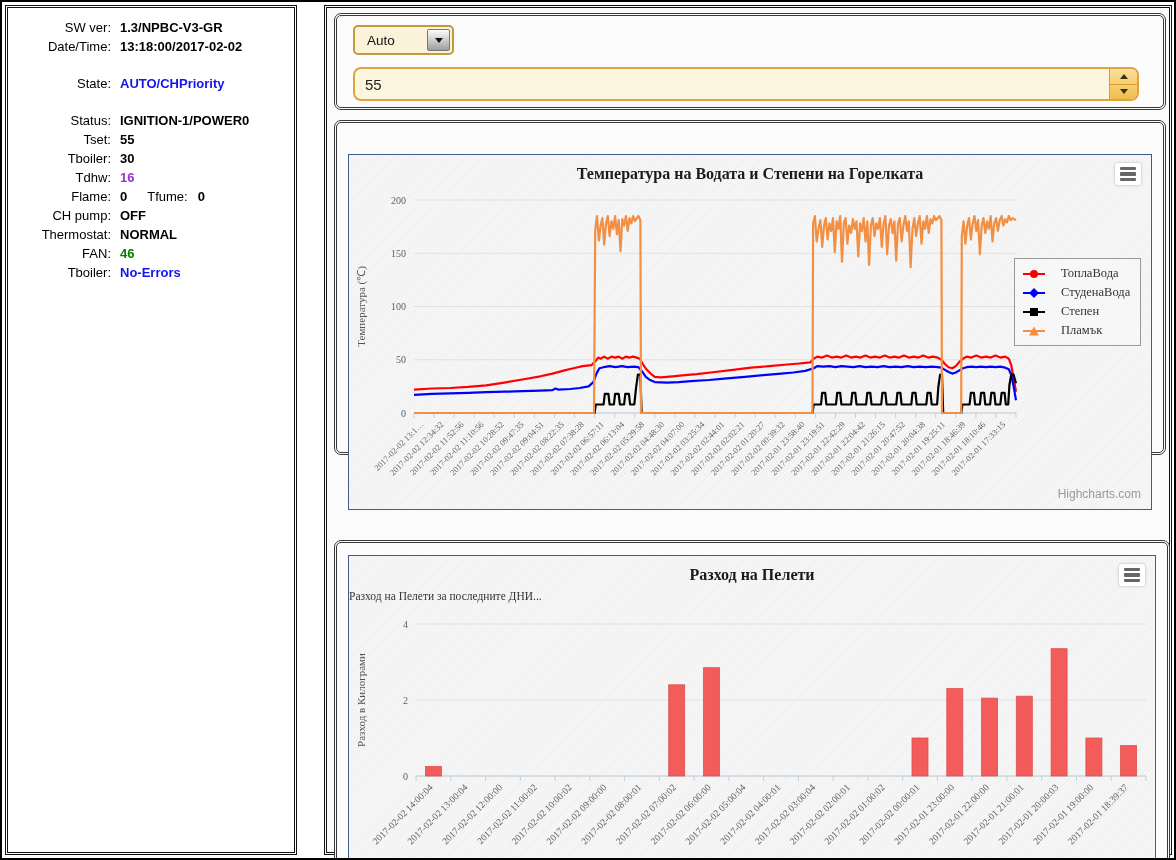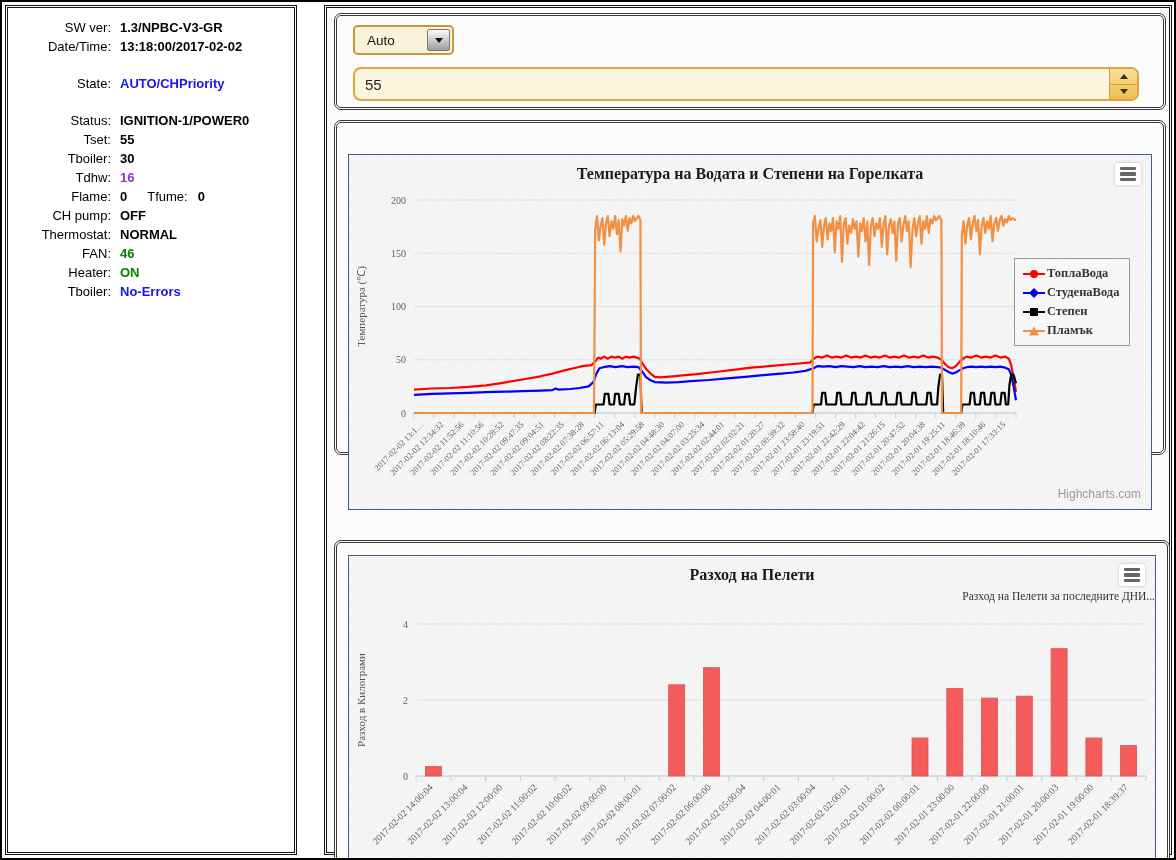--- a/index.html
+++ b/index.html
@@ -43,29 +43,29 @@
   .spin-sep{height:1px;background:#D9A031;}
 
   
   .hc{position:relative;border:1px solid #3E5C8E;box-sizing:border-box;overflow:hidden;
       background-color:#F6F6F6;
       background-image:repeating-linear-gradient(135deg,rgba(0,0,0,0.025) 0px,rgba(0,0,0,0.025) 1px,transparent 1px,transparent 3px);}
   #chart1-hc{margin:31px 11px 0 11px;height:356px;}
   #chart2-hc{margin:12px 11px 0 11px;height:360px;}
   .hc-title{position:absolute;left:0;right:0;top:10px;text-align:center;font-family:"Liberation Serif",serif;
             font-weight:bold;font-size:16px;color:#1a1a1a;}
-  .hc-subtitle{position:absolute;left:0;right:0;top:34px;text-align:right;font-family:"Liberation Serif",serif;
+  .hc-subtitle{position:absolute;left:0;right:0;top:34px;text-align:left;font-family:"Liberation Serif",serif;
                font-size:11.5px;color:#333;}
   .hc-menu{position:absolute;right:10px;top:8px;width:26px;height:22px;background:#fff;border-radius:3px;
            box-shadow:0 0 3px rgba(0,0,0,0.25);display:flex;flex-direction:column;justify-content:center;gap:2px;cursor:pointer;}
   .hc-menu div{width:16px;height:3.5px;background:#666;border-radius:1px;margin:0 auto;}
   .hc-credit{position:absolute;right:10px;bottom:8px;font-size:12px;color:#999;}
   .hc-legend{position:absolute;border:1px solid #999;background:rgba(250,250,250,0.5);padding:5px 10px 5px 8px;}
-  .lg-item{display:flex;align-items:center;gap:2px;height:19px;font-family:"Liberation Serif",serif;
-           font-weight:bold;font-size:12.5px;color:#333;cursor:pointer;white-space:nowrap;}
+  .lg-item{display:flex;align-items:center;gap:16px;height:19px;font-family:"Liberation Serif",serif;
+           font-weight:normal;font-size:12.5px;color:#333;cursor:pointer;white-space:nowrap;}
   svg text{font-family:"Liberation Serif",serif;}
 </style>
 </head>
 <body>
 
 <div class="window">
 
   <div class="panel left-panel">
     <div class="rows">
         <div class="srow">
@@ -106,24 +106,20 @@
           <div class="row-label">CH pump:</div>
           <div class="row-value" style="color: rgb(0, 0, 0);">OFF</div>
         </div>
         <div class="srow">
           <div class="row-label">Thermostat:</div>
           <div class="row-value" style="color: rgb(0, 0, 0);">NORMAL</div>
         </div>
         <div class="srow">
           <div class="row-label">FAN:</div>
           <div class="row-value" style="color: rgb(0, 128, 0);">46</div>
-        </div>
-        <div class="srow">
-          <div class="row-label">Heater:</div>
-          <div class="row-value" style="color: rgb(0, 128, 0);">ON</div>
         </div>
         <div class="srow">
           <div class="row-label">Tboiler:</div>
           <div class="row-value" style="color: rgb(20, 20, 238);">No-Errors</div>
         </div>
       </div>
   </div>
 
   <div class="panel right-panel">
 

